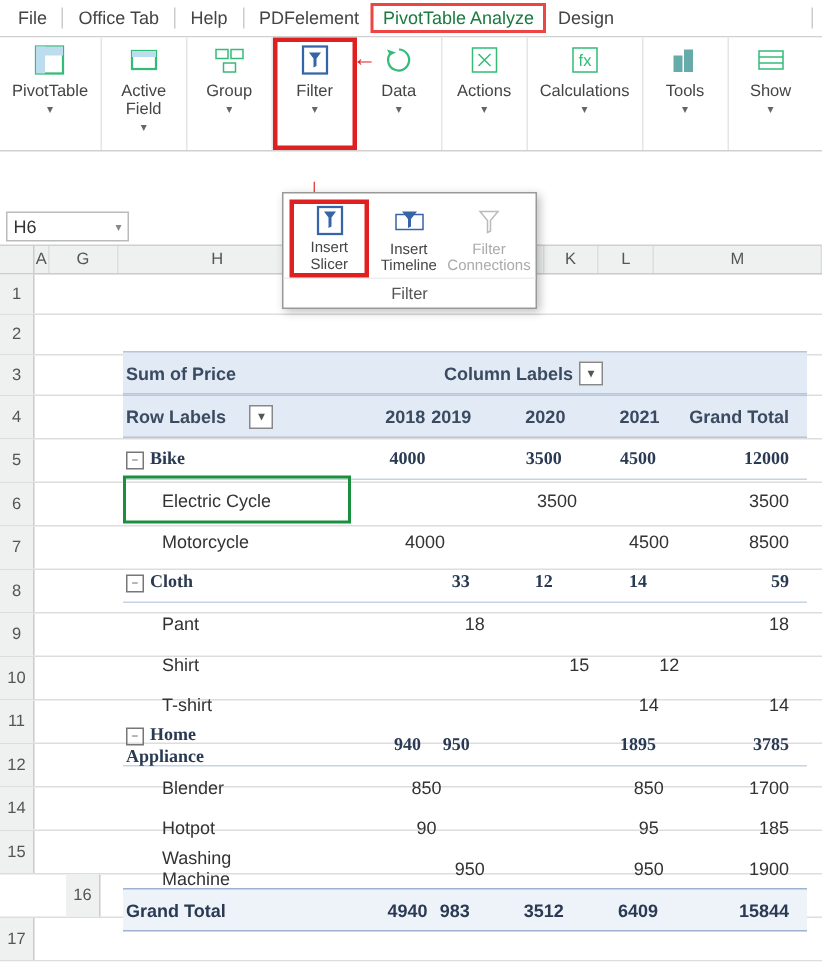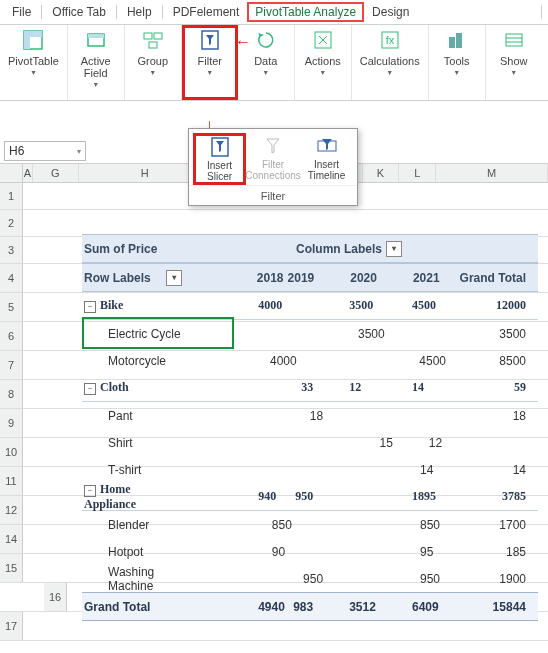--- a/index.html
+++ b/index.html
@@ -122,20 +122,21 @@
     top: 128px;
     width: 168px;
     background: #fff;
     border: 1px solid #999;
     box-shadow: 2px 2px 6px rgba(0,0,0,0.25);
     z-index: 10;
   }
   .drop-panel-row {
     display: flex;
     padding: 4px 4px 0 4px;
+    align-items: flex-end;
   }
   .drop-item {
     display: flex;
     flex-direction: column;
     align-items: center;
     width: 52px;
     padding: 2px 1px;
     font-size: 10px;
     color: #444;
     text-align: center;
@@ -225,21 +226,21 @@
     font-family: Liberation Serif, serif;
   }
   .grand {
     font-weight: 700;
     background: #eef3fa;
     border-top: 1px solid #9fb3cf;
     border-bottom: 1px solid #9fb3cf;
     color: #2a3a52;
   }
   .colLab { width: 148px; padding-left: 2px; }
-  .colY { width: 40px; text-align: left; padding-right: 4px; margin-left: 32px; }
+  .colY { width: 40px; text-align: center; padding-right: 4px; margin-left: 32px; }
   .colJ { width: 36px; text-align: right; padding-right: 4px; }
   .colGT { width: 124px; text-align: right; padding-right: 12px; }
   .filterbtn {
     width: 14px;
     height: 14px;
     border: 1px solid #888;
     background: #fff;
     display: inline-flex;
     align-items: center;
     justify-content: center;
@@ -396,38 +397,38 @@
     <div class="drop-item boxed">
       <span class="dicon">
           <svg width="22" height="22">
             <rect x="3" y="2" width="16" height="18" fill="none" stroke="#3564a8" stroke-width="1.5"></rect>
             <path d="M7 5h8l-3 4v6l-2 1v-7z" fill="#3564a8"></path>
           </svg>
         </span>
       <span class="lbl">Insert
 Slicer</span>
     </div>
-    <div class="drop-item disabled">
-      <span class="dicon">
-          <svg width="22" height="22">
-            <path d="M5 4h12l-5 6v7l-2 1v-8z" fill="none" stroke="#bbb"></path>
-          </svg>
-        </span>
-      <span class="lbl">Filter
-Connections</span>
-    </div>
     <div class="drop-item">
       <span class="dicon">
           <svg width="22" height="22">
             <rect x="2" y="6" width="18" height="10" fill="none" stroke="#3564a8"></rect>
             <path d="M6 4h10l-4 5v5l-2 1v-6z" fill="#3564a8"></path>
           </svg>
         </span>
       <span class="lbl">Insert
 Timeline</span>
+    </div>
+    <div class="drop-item disabled">
+      <span class="dicon">
+          <svg width="22" height="22">
+            <path d="M5 4h12l-5 6v7l-2 1v-8z" fill="none" stroke="#bbb"></path>
+          </svg>
+        </span>
+      <span class="lbl">Filter
+Connections</span>
     </div>
   </div>
   <div class="drop-footer">Filter</div>
 </div>
 
 <div class="namebox-row">
   <div class="namebox">
     <span>H6</span>
     <span class="namebox-drop">▾</span>
   </div>

